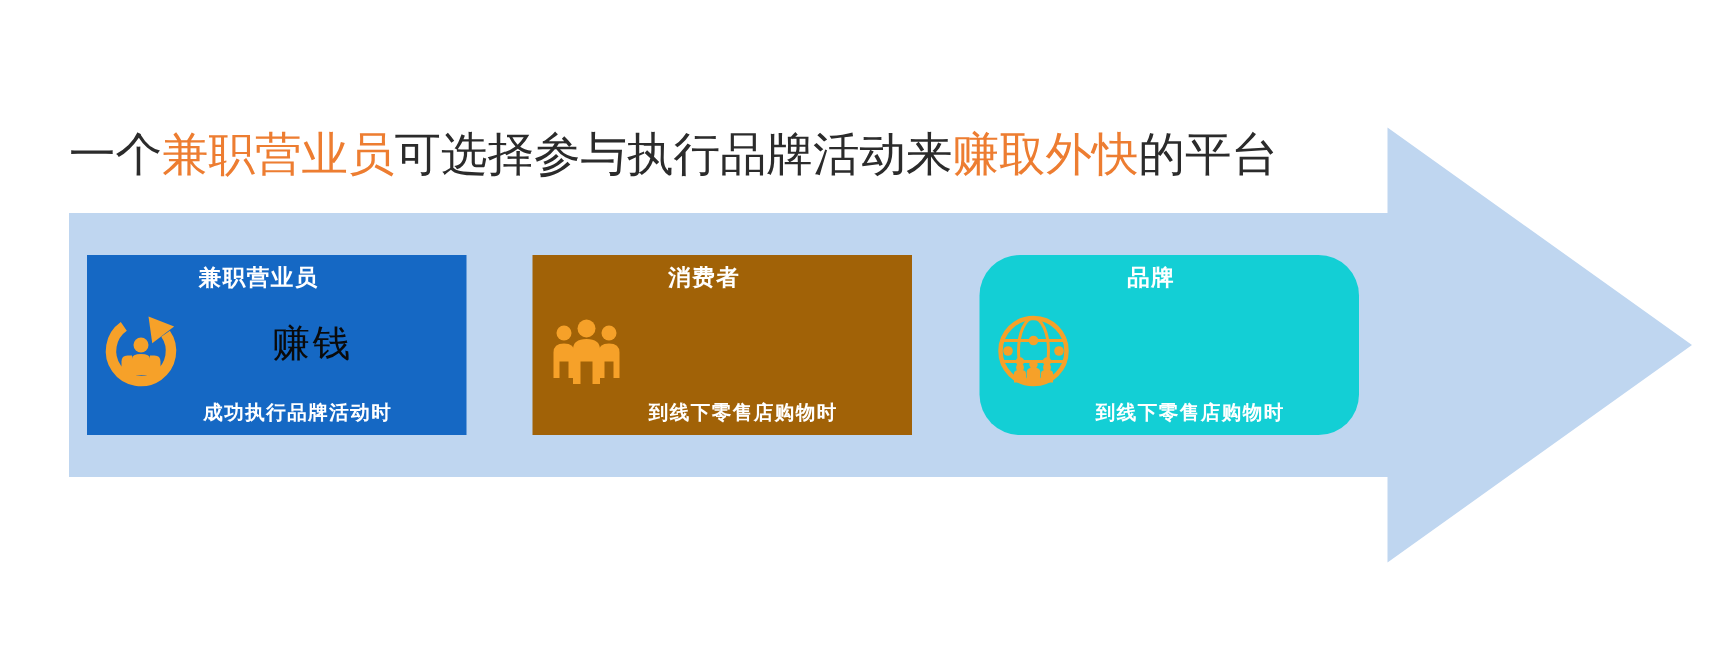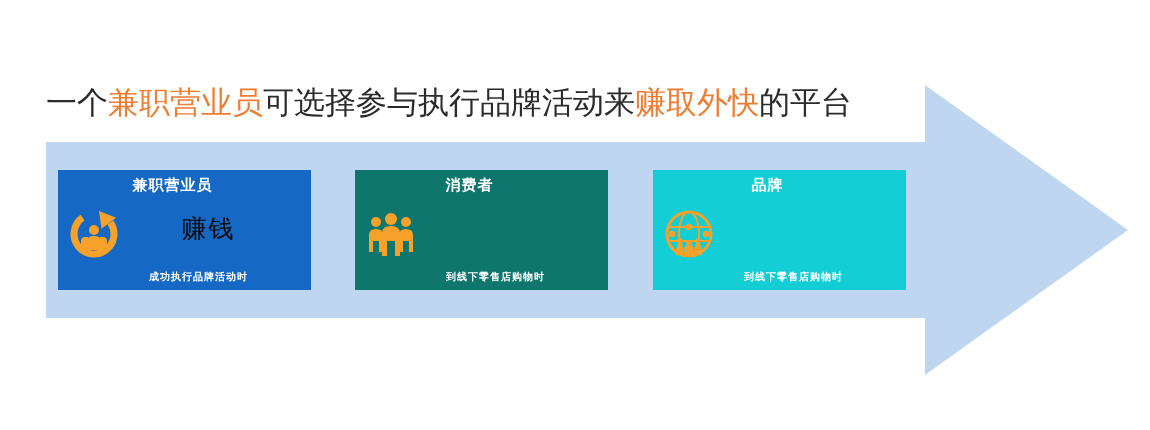--- a/index.html
+++ b/index.html
@@ -50,22 +50,22 @@
     width: 850px;
     height: 120px;
   }
   .card {
     position: absolute;
     top: 0;
     height: 120px;
     box-sizing: border-box;
   }
   .card-1 { left: 0px;   width: 253px; background: #1568C4; }
-  .card-2 { left: 297px; width: 253px; background: #0f766e; }
-  .card-3 { left: 595px; width: 253px; background: #13CFD5; }
+  .card-2 { left: 297px; width: 253px; background: #a16207; }
+  .card-3 { left: 595px; width: 253px; background: #13CFD5; border-radius: 27px; }
 
   .card-head {
     position: absolute;
     top: 6px;
     left: 0;
     right: 0;
     text-align: center;
     color: #ffffff;
     font-size: 15px;
     font-weight: bold;
@@ -84,21 +84,21 @@
     letter-spacing: 2px;
     transform: translateX(24px);
   }
   .card-foot {
     position: absolute;
     bottom: 6px;
     left: 0;
     right: 0;
     text-align: center;
     color: #ffffff;
-    font-size: 10px;
+    font-size: 13px;
     font-weight: bold;
     letter-spacing: 1px;
     transform: translateX(14px);
   }
   .card-icon {
     position: absolute;
     left: 10px;
     top: 38px;
     width: 52px;
     height: 52px;

